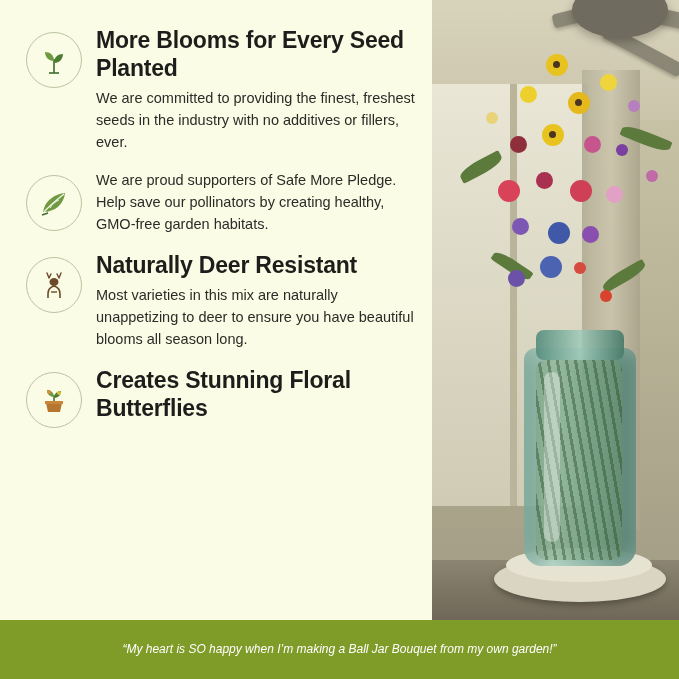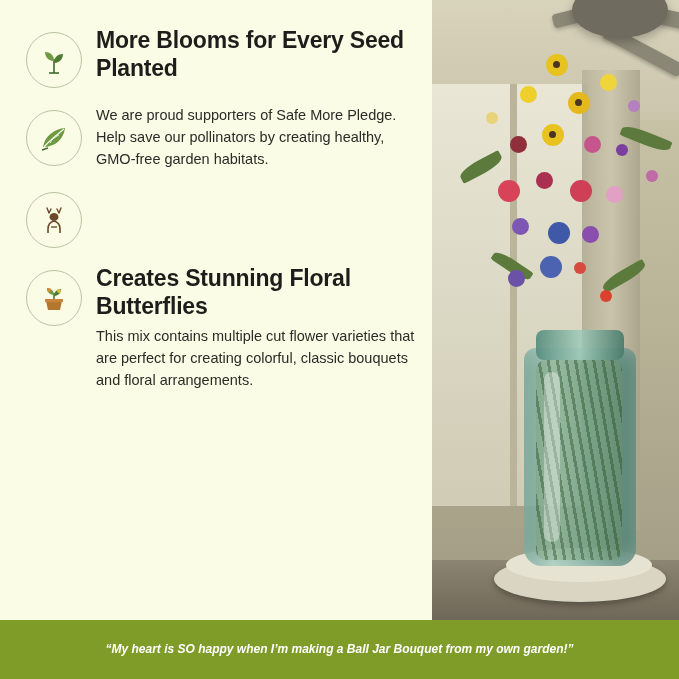--- a/index.html
+++ b/index.html
@@ -178,21 +178,21 @@
     padding-right: 110px;
   }
   .caption-line {
     color: #ffffff;
     font-size: 12px;
     line-height: 17px;
     font-style: italic;
     text-align: center;
     white-space: nowrap;
   }
-  .caption-line.b { font-weight: bold; }
+  .caption-line.b { font-weight: normal; }
 </style>
 </head>
 <body>
 
 <div class="page">
 
   <div class="content-row">
 
     <div class="features">
 
@@ -200,20 +200,21 @@
         <div class="icon-wrap">
           <svg width="34" height="34" viewBox="0 0 34 34">
             <path d="M17 30 L17 16" stroke="#3f6b2f" stroke-width="1.6" fill="none"></path>
             <path d="M17 18 C10 18 8 12 8 9 C13 9 17 12 17 18 Z" fill="#6f9a43"></path>
             <path d="M17 20 C24 20 26 14 26 11 C21 11 17 14 17 20 Z" fill="#4d7c33"></path>
             <path d="M12 30 L22 30" stroke="#3f6b2f" stroke-width="1.6" fill="none"></path>
           </svg>
         </div>
         <div class="feature-text">
           <div class="feature-title">More Blooms for Every Seed Planted</div>
+          <div class="feature-body">We are committed to providing the finest, freshest seeds in the industry with no additives or fillers, ever.</div>
         </div>
       </div>
 
       <div class="feature">
         <div class="icon-wrap">
           <svg width="34" height="34" viewBox="0 0 34 34">
             <path d="M6 26 C8 14 18 8 28 7 C27 18 18 26 6 26 Z" fill="#6f9a43"></path>
             <path d="M7 26 C13 19 21 13 27 8" stroke="#f3f6e4" stroke-width="1.3" fill="none"></path>
             <path d="M13 22 C15 18 18 16 22 14" stroke="#f3f6e4" stroke-width="1" fill="none"></path>
             <path d="M11 27 L5 29" stroke="#3f6b2f" stroke-width="1.6" fill="none"></path>
@@ -225,38 +226,41 @@
       </div>
 
       <div class="feature">
         <div class="icon-wrap">
           <svg width="34" height="34" viewBox="0 0 34 34">
             <path d="M12 10 L10 5 M12 10 L14 6 M22 10 L24 5 M22 10 L20 6" stroke="#6b4a2a" stroke-width="1.4" fill="none" stroke-linecap="round"></path>
             <ellipse cx="17" cy="14" rx="4.5" ry="4" fill="#6b4a2a"></ellipse>
             <path d="M17 18 C13 19 11 22 11 26 L11 30 M17 18 C21 19 23 22 23 26 L23 30" stroke="#6b4a2a" stroke-width="1.6" fill="none"></path>
             <path d="M14 24 L20 24" stroke="#6b4a2a" stroke-width="1.4"></path>
           </svg>
+        </div>
+        <div class="feature-text">
+          <div class="feature-title">Naturally Deer Resistant</div>
+          <div class="feature-body">Most varieties in this mix are naturally unappetizing to deer to ensure you have beautiful blooms all season long.</div>
         </div>
       </div>
 
       <div class="feature">
         <div class="icon-wrap">
           <svg width="34" height="34" viewBox="0 0 34 34">
             <path d="M17 20 L17 12" stroke="#3f6b2f" stroke-width="1.5" fill="none"></path>
             <path d="M17 14 C12 14 10 10 10 7 C14 7 17 10 17 14 Z" fill="#6f9a43"></path>
             <path d="M17 15 C22 15 24 11 24 8 C20 8 17 11 17 15 Z" fill="#4d7c33"></path>
             <circle cx="12" cy="9" r="2" fill="#d98b3a"></circle>
             <circle cx="22" cy="10" r="2" fill="#d9c03a"></circle>
             <path d="M9 20 L25 20 L23 29 L11 29 Z" fill="#b5762f"></path>
             <path d="M8 18 L26 18 L26 21 L8 21 Z" fill="#c9853a"></path>
           </svg>
         </div>
         <div class="feature-text">
           <div class="feature-title">Creates Stunning Floral Butterflies</div>
-          <div class="feature-body">This mix contains multiple cut flower varieties that are perfect for creating colorful, classic bouquets and floral arrangements.</div>
         </div>
       </div>
 
     </div>
 
     <div class="photo">
       <div class="ph-wall"></div>
       <div class="ph-ceiling"></div>
       <div class="ph-fan-blade ph-b1"></div>
       <div class="ph-fan-blade ph-b2"></div>

